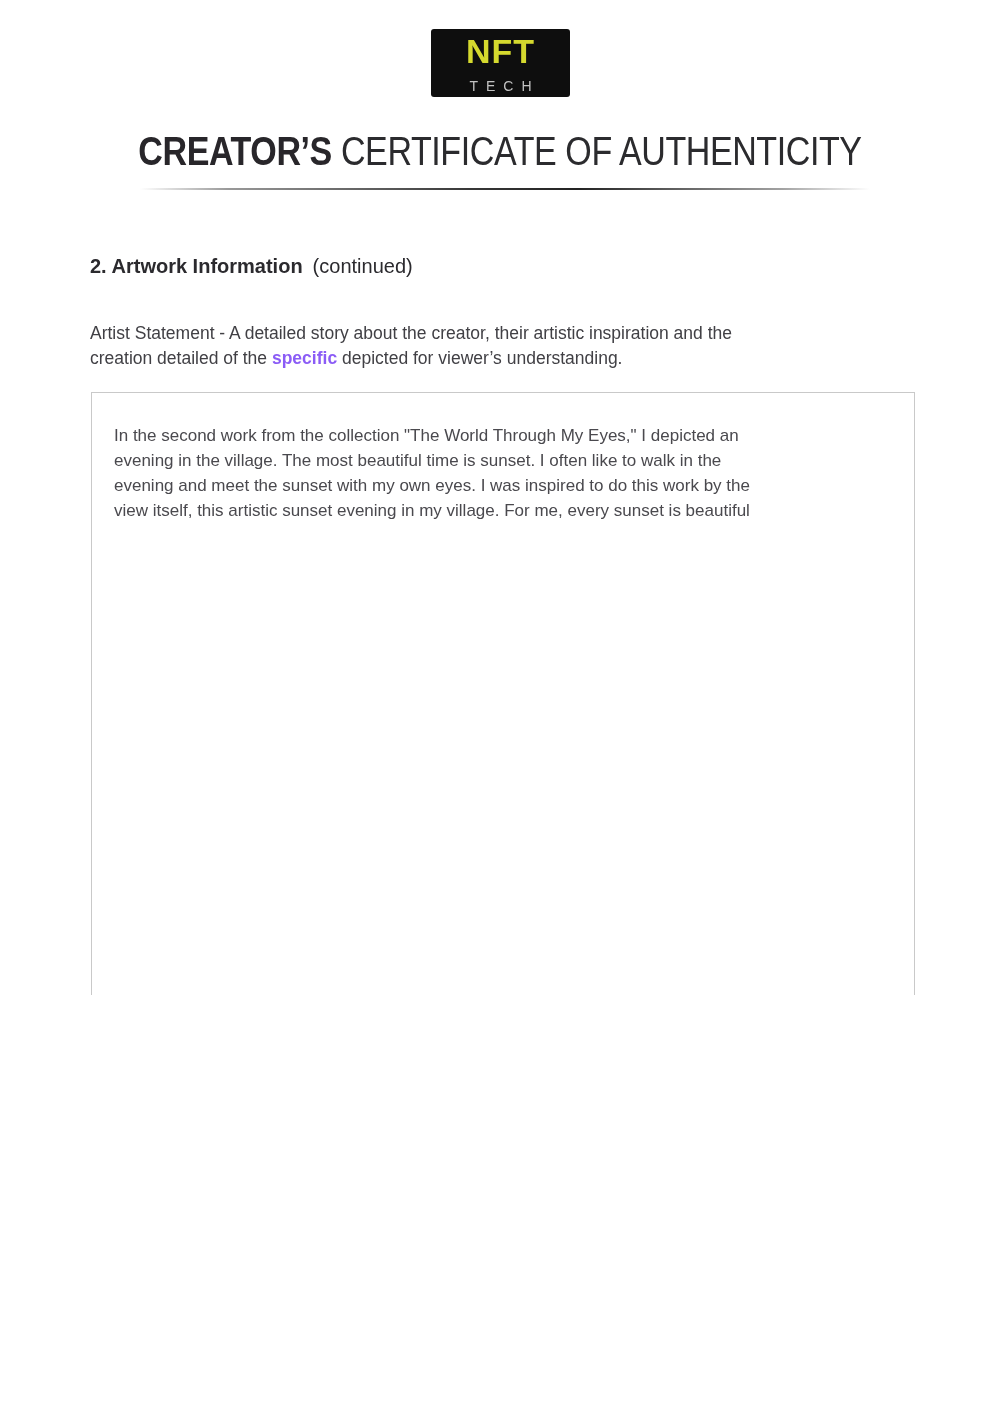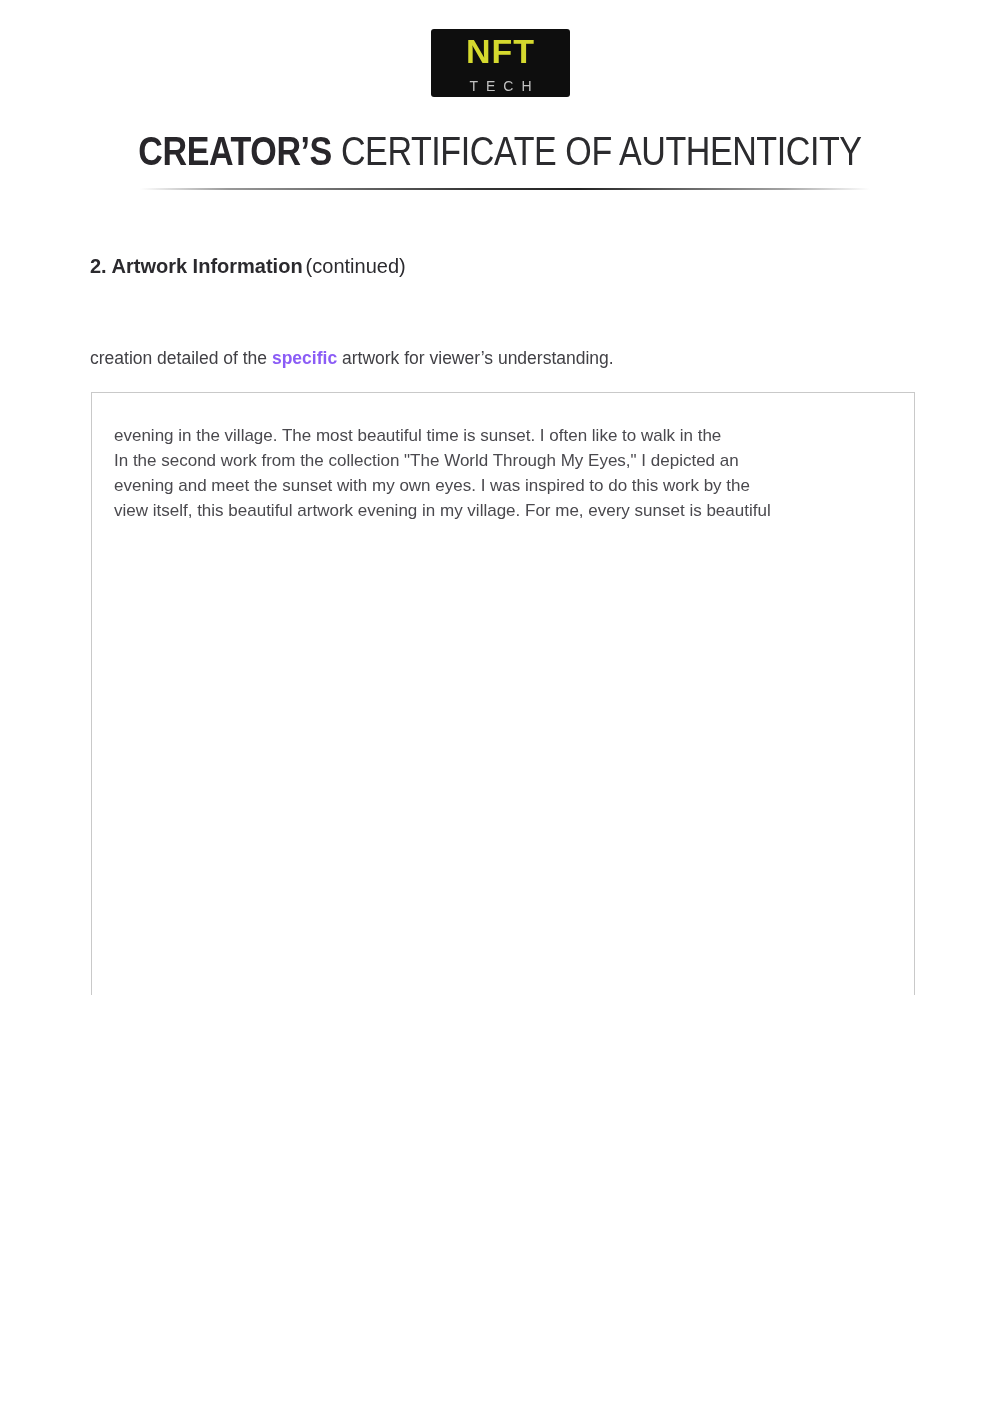--- a/index.html
+++ b/index.html
@@ -76,21 +76,21 @@
 
   
   .section-heading {
     position: absolute;
     left: 90px; top: 255px;
     font-size: 20px;
     color: #2b2a2e;
     white-space: nowrap;
   }
   .sh-bold { font-weight: 700; }
-  .sh-note { font-weight: 400; margin-left: 3px; }
+  .sh-note { font-weight: 400; margin-left: 10px; }
 
   
   .intro {
     position: absolute;
     left: 90px; top: 321px;
     font-size: 17.5px;
     line-height: 24.5px;
     color: #414045;
     white-space: nowrap;
   }
@@ -151,28 +151,28 @@
     <div class="logo-nft">NFT</div>
     <div class="logo-tech">TECH</div>
   </div>
 
   <h1 class="title"><span class="title-bold">CREATOR’S</span> <span class="title-light">CERTIFICATE OF AUTHENTICITY</span></h1>
 
   <div class="divider"></div>
 
   <div class="section-heading"><span class="sh-bold">2. Artwork Information</span><span class="sh-note">(continued)</span></div>
 
-  <p class="intro"><br><span>creation detailed of the </span><b>specific</b><span> artwork for viewer’s understanding.</span></p>
+  <p class="intro"><span>Artist Statement - A detailed story about the creator, their artistic inspiration and the</span><br><span>creation detailed of the </span><b>specific</b><span> depicted for viewer’s understanding.</span></p>
 
   <div class="statement-box">
     <div class="statement-text">
+      <div class="line">In the second work from the collection "The World Through My Eyes," I depicted an</div>
       <div class="line">evening in the village. The most beautiful time is sunset. I often like to walk in the</div>
-      <div class="line">In the second work from the collection "The World Through My Eyes," I depicted an</div>
       <div class="line">evening and meet the sunset with my own eyes. I was inspired to do this work by the</div>
-      <div class="line">view itself, this beautiful artwork evening in my village. For me, every sunset is beautiful</div>
+      <div class="line">view itself, this artistic sunset evening in my village. For me, every sunset is beautiful</div>
     </div>
   </div>
 
 
   <input class="link-input" type="text" value="" style="">
 
   <div class="footer">Page 8 of 6</div>
 
 </div>
 

